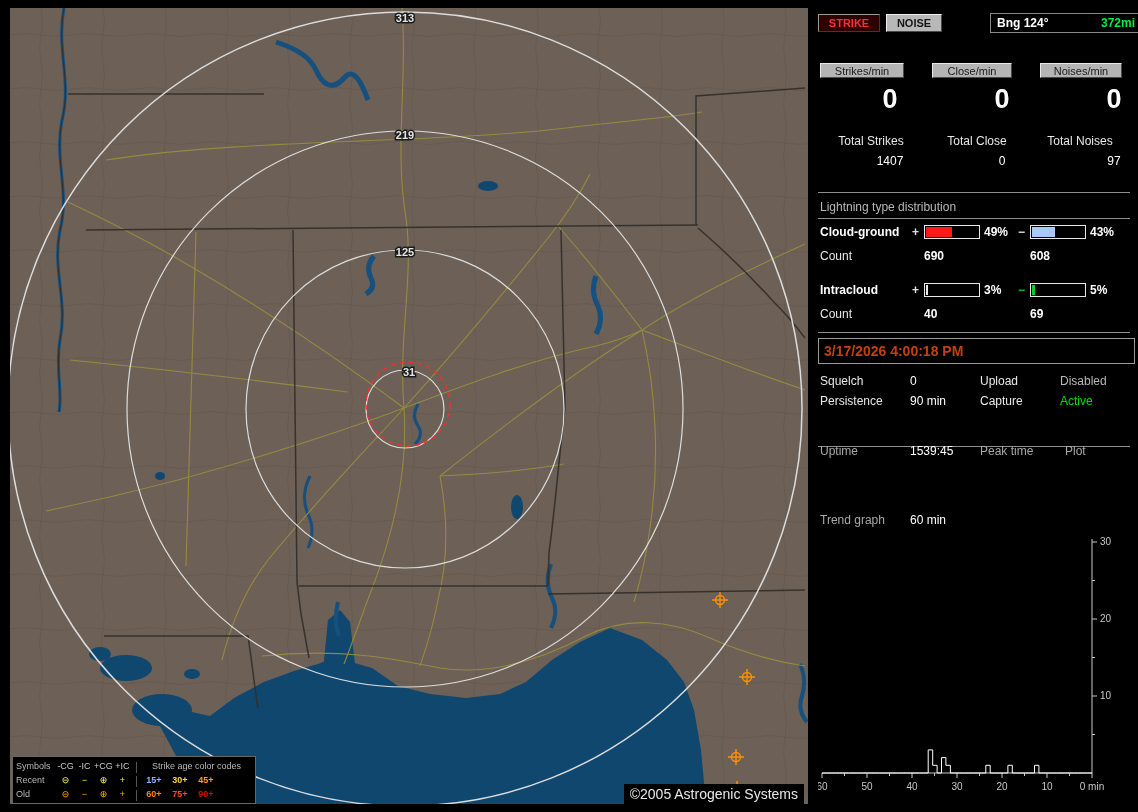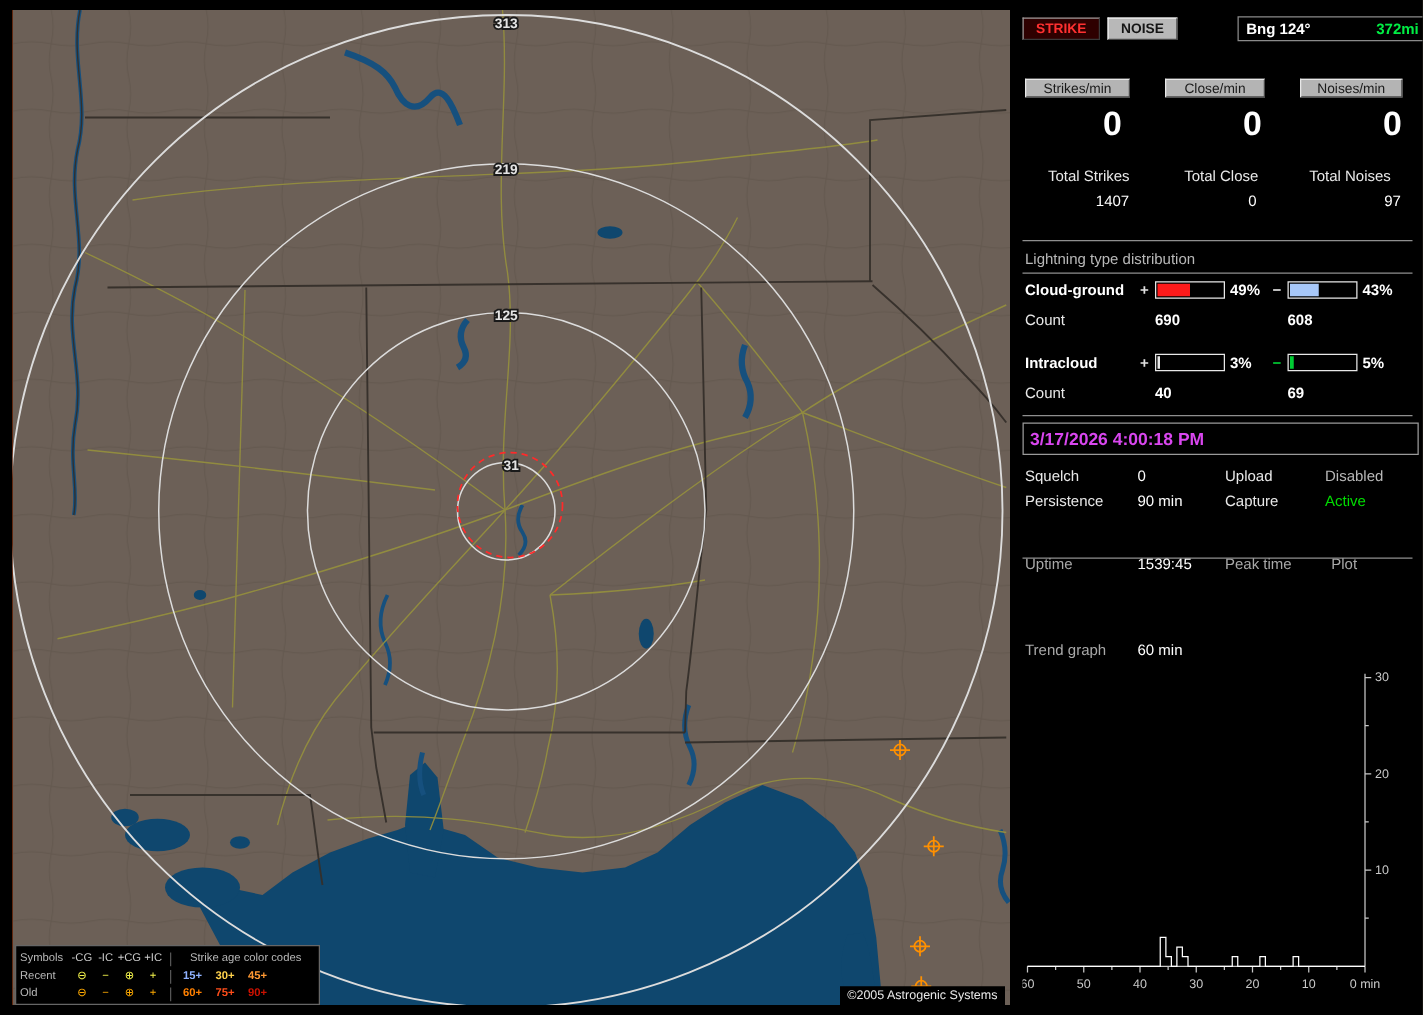--- a/index.html
+++ b/index.html
@@ -5,21 +5,21 @@
   html,body{margin:0;padding:0;background:#000;}
   body{width:1138px;height:812px;position:relative;overflow:hidden;
        font-family:"Liberation Sans",sans-serif;}
   #screen{position:absolute;inset:0;background:#000;}
 
   
   #map{position:absolute;left:10px;top:8px;width:798px;height:796px;
        background:#c2410c;overflow:hidden;}
   #map svg{position:absolute;left:0;top:0;}
   #copyright{position:absolute;right:4px;bottom:0;background:#000;color:#e8e8e8;
-       font-size:10px;padding:2px 6px;z-index:5;}
+       font-size:14px;padding:2px 6px;z-index:5;}
 
   
   #legend{position:absolute;left:2px;top:748px;width:244px;height:48px;background:#000;
        border:1px solid #666;font-size:9px;color:#ccc;padding:2px 3px;box-sizing:border-box;z-index:5;}
   .lg-row{display:flex;height:14px;line-height:14px;align-items:flex-end;white-space:nowrap;}
   .lg-c0{width:40px;color:#b8b8b8;}
   .lg-s{width:19px;text-align:center;margin-top:34px;}
   .lg-sep{width:1px;background:#555;height:11px;margin:0 4px;}
   .lg-age{width:26px;text-align:center;font-weight:bold;}
   .lg-agehead{flex:1;color:#b8b8b8;text-align:center;}
@@ -268,21 +268,21 @@
       <span class="pct" style="left:272px">5%</span>
     </div>
     <div class="dr" style="top:299px">
       <span style="left:2px;color:#e8e8e8">Count</span>
       <span class="cnt" style="left:106px">40</span>
       <span class="cnt" style="left:212px">69</span>
     </div>
 
     <div class="hr" style="top:324px"></div>
 
-    <div id="datebox" style="color: #d946ef;">3/17/2026 4:00:18 PM</div>
+    <div id="datebox" style="color: #c2410c;">3/17/2026 4:00:18 PM</div>
 
     <div class="sr" style="top:366px">
       <span class="s-l1">Squelch</span>
       <span class="s-v1">0</span>
       <span class="s-l2">Upload</span>
       <span class="s-v2" style="color: rgb(184, 184, 184);">Disabled</span>
     </div>
     <div class="sr" style="top:386px">
       <span class="s-l1">Persistence</span>
       <span class="s-v1">90 min</span>

